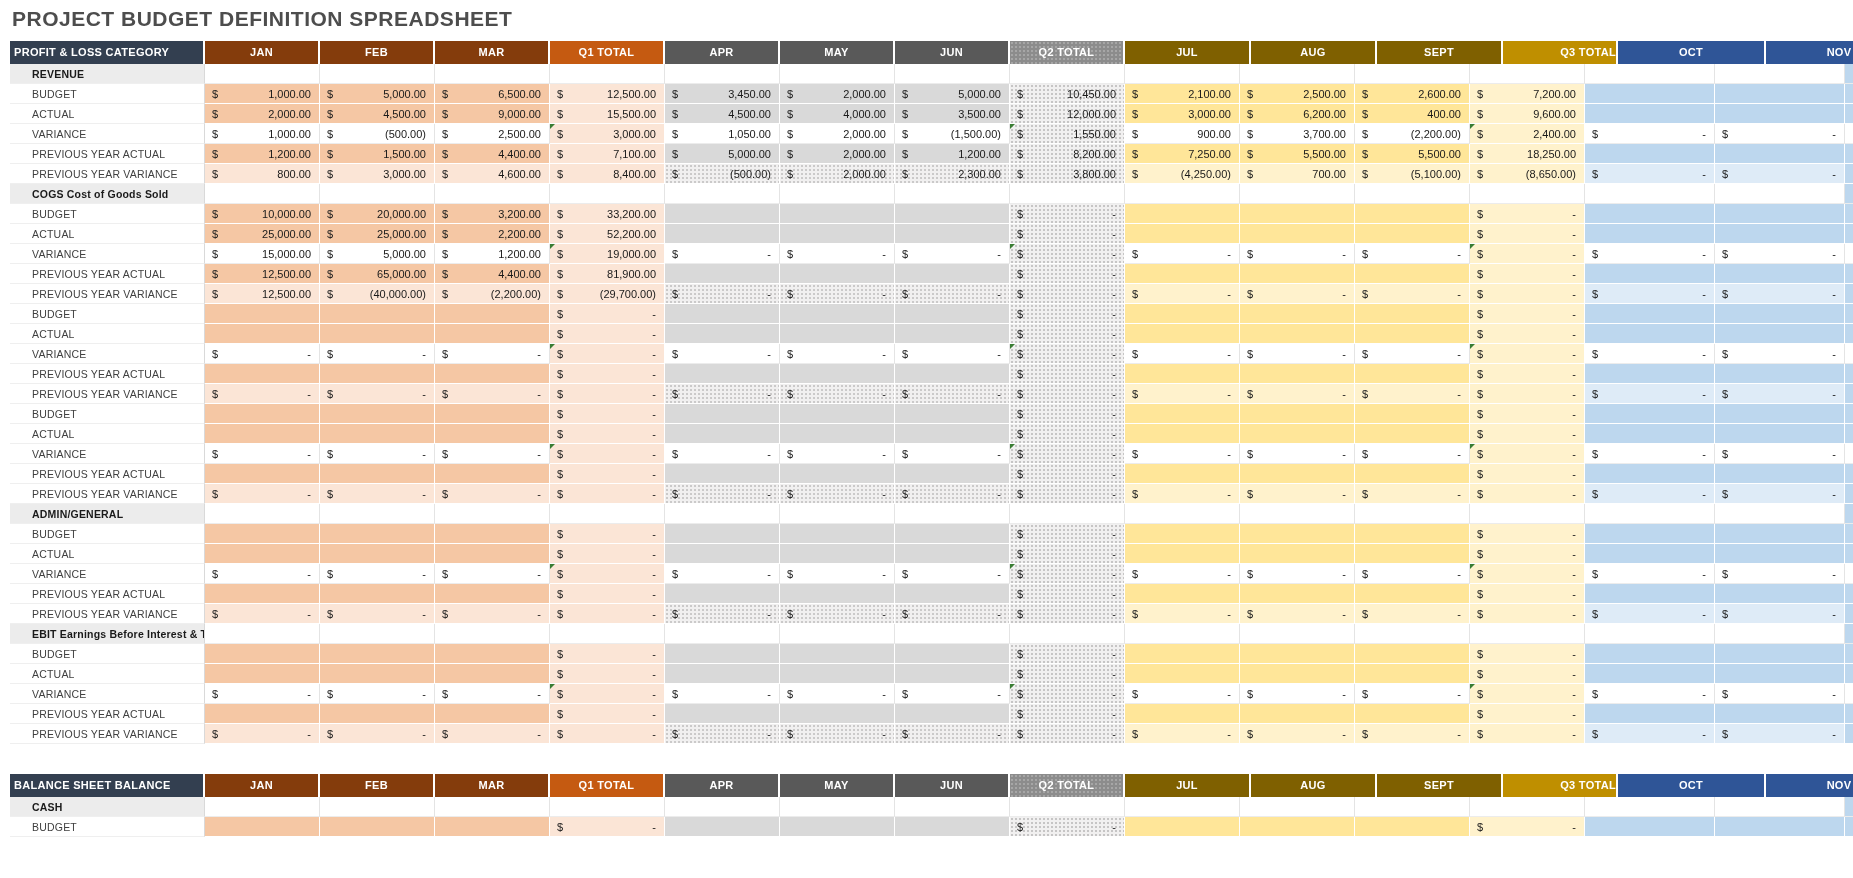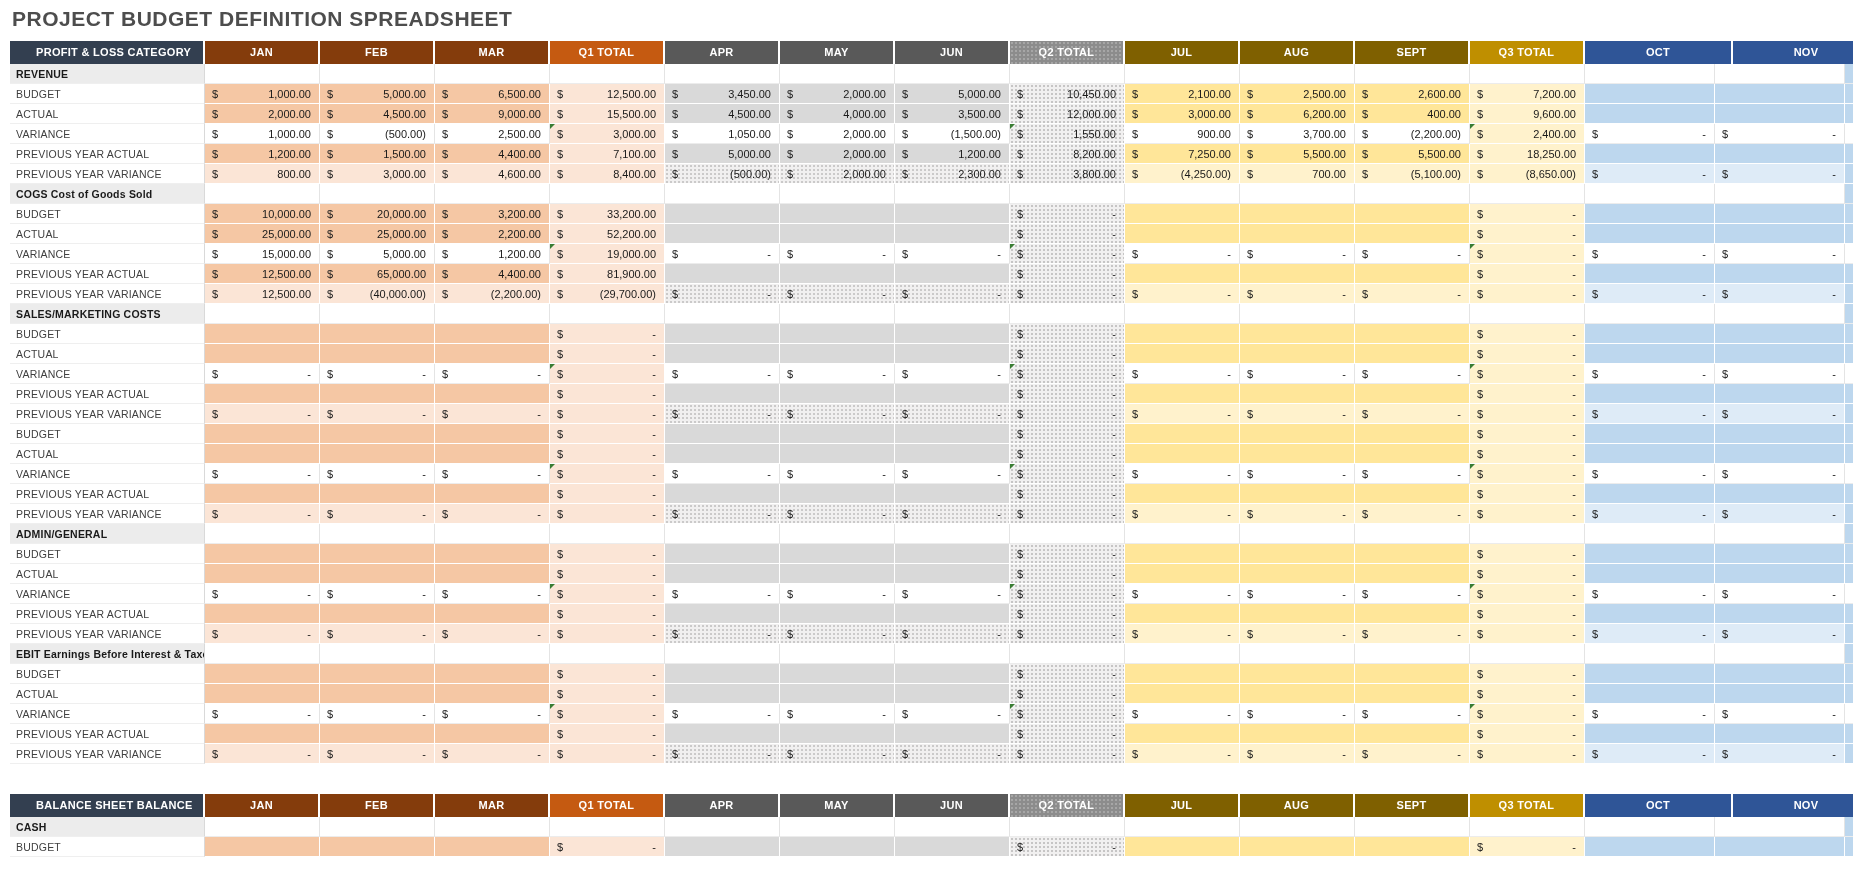--- a/index.html
+++ b/index.html
@@ -13,33 +13,33 @@
   html,body{width:1853px;height:878px;overflow:hidden;background:#fff;
     font-family:"Liberation Sans", sans-serif;}
   .page{position:relative;width:1853px;height:878px;}
   .title{margin:7px 0 10px 12px;font-size:21px;font-weight:bold;color:var(--c-title);letter-spacing:.5px;}
   .sheet{margin-left:10px;}
   .row{display:flex;height:20px;}
   .hrow{display:flex;height:23px;}
   
   .hcell{height:23px;line-height:23px;color:#fff;font-size:11px;font-weight:bold;
     text-align:center;border-right:2px solid #fff;letter-spacing:.3px;flex:0 0 auto;}
-  .h-label{width:195px;background:var(--c-navy);text-align:left;padding-left:26px;}
+  .h-label{width:195px;background:var(--c-navy);text-align:left;padding-left:4px;}
   .hcell.c-m1{width:115px;background:var(--c-brown);}
   .hcell.c-t1{width:115px;background:var(--c-orange);}
   .hcell.c-m2{width:115px;background:var(--c-dgray);}
   .hcell.c-t2{width:115px;background-color:var(--c-mgray);
     background-image:radial-gradient(#A6A6A6 .8px, transparent 1px);background-size:4px 4px;}
-  .hcell.c-m3{width:115px;background:var(--c-dgold);}
-  .hcell.c-t3{width:115px;background:var(--c-gold);}
+  .hcell.c-m3{width:126px;background:var(--c-dgold);}
+  .hcell.c-t3{width:115px;background:var(--c-gold);text-align:right;}
   .hcell.c-m4{width:148px;background:var(--c-blue);}
   .hcell.c-dec{width:9px;background:var(--c-blue);border-right:none;}
   
   .labelcell{width:195px;height:20px;line-height:20px;flex:0 0 auto;background:#fff;
-    font-size:10.5px;color:#404040;padding-left:6px;letter-spacing:.2px;
+    font-size:10.5px;color:#404040;padding-left:22px;letter-spacing:.2px;
     border-right:1px solid #D9D9D9;border-bottom:1px solid #EFEFEF;white-space:nowrap;overflow:hidden;}
   .labelcell.section{background:var(--f-section);color:#1a1a1a;font-weight:bold;font-size:10.5px;}
   
   .cell{width:115px;height:20px;flex:0 0 auto;display:flex;justify-content:space-between;
     align-items:center;font-size:11px;color:#1a1a1a;padding:0 8px 0 7px;position:relative;
     border-right:1px solid #E4E4E4;border-bottom:1px solid #ECECEC;background:#fff;white-space:nowrap;}
   .cell.m4{width:130px;}
   .cell.dec{width:9px;padding:0;border-right:none;}
   .cell.sec{background:#fff;}
   
@@ -634,38 +634,20 @@
           <span class="d">$</span>
           <span class="v">-</span>
         </div>
         <div class="cell m4 pyv">
           <span class="d">$</span>
           <span class="v">-</span>
         </div>
         <div class="cell dec pyv"></div>
       </div>
       <div class="row">
-        <div class="labelcell section">SALES/MARKETING COSTS</div>
-        <div class="cell sec "></div>
-        <div class="cell sec "></div>
-        <div class="cell sec "></div>
-        <div class="cell sec "></div>
-        <div class="cell sec "></div>
-        <div class="cell sec "></div>
-        <div class="cell sec "></div>
-        <div class="cell sec "></div>
-        <div class="cell sec "></div>
-        <div class="cell sec "></div>
-        <div class="cell sec "></div>
-        <div class="cell sec "></div>
-        <div class="cell sec m4"></div>
-        <div class="cell sec m4"></div>
-        <div class="cell dec sec"></div>
-      </div>
-      <div class="row">
         <div class="labelcell">BUDGET</div>
         <div class="cell m1 fill"></div>
         <div class="cell m1 fill"></div>
         <div class="cell m1 fill"></div>
         <div class="cell t1 fill">
           <span class="d">$</span>
           <span class="v">-</span>
         </div>
         <div class="cell m2 fill"></div>
         <div class="cell m2 fill"></div>

